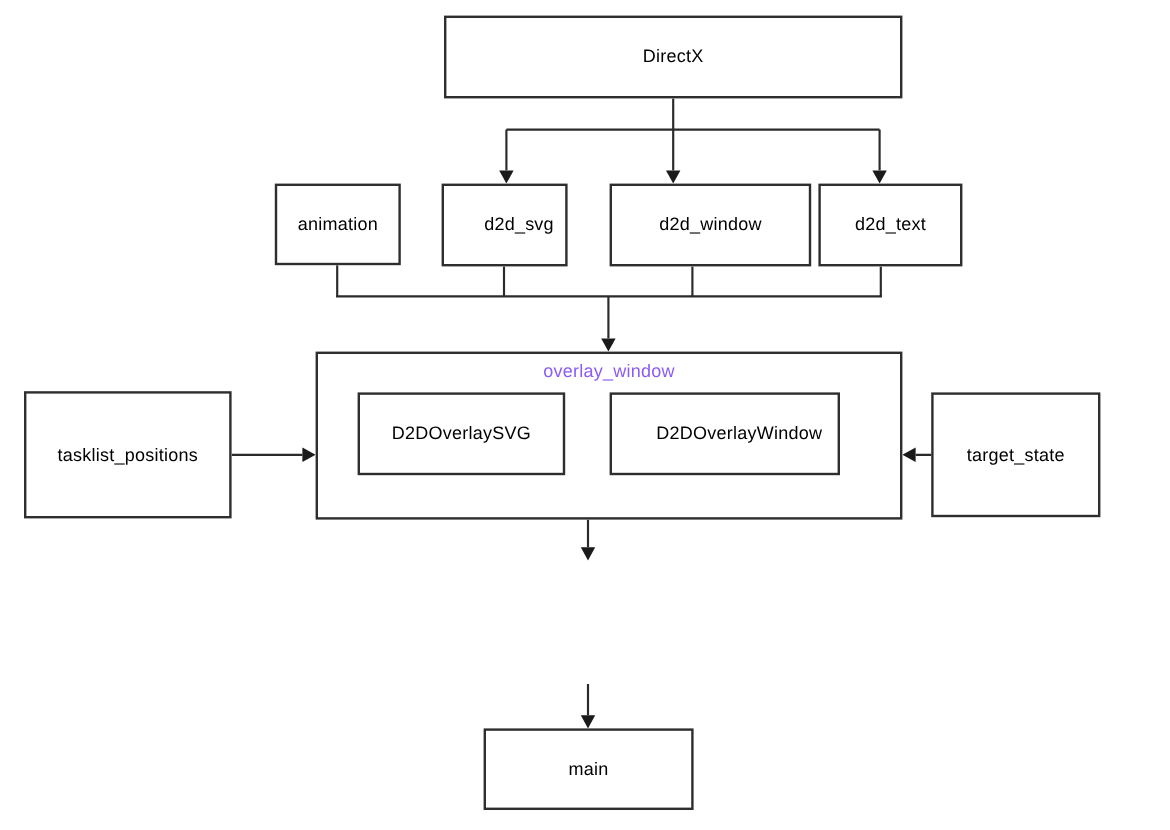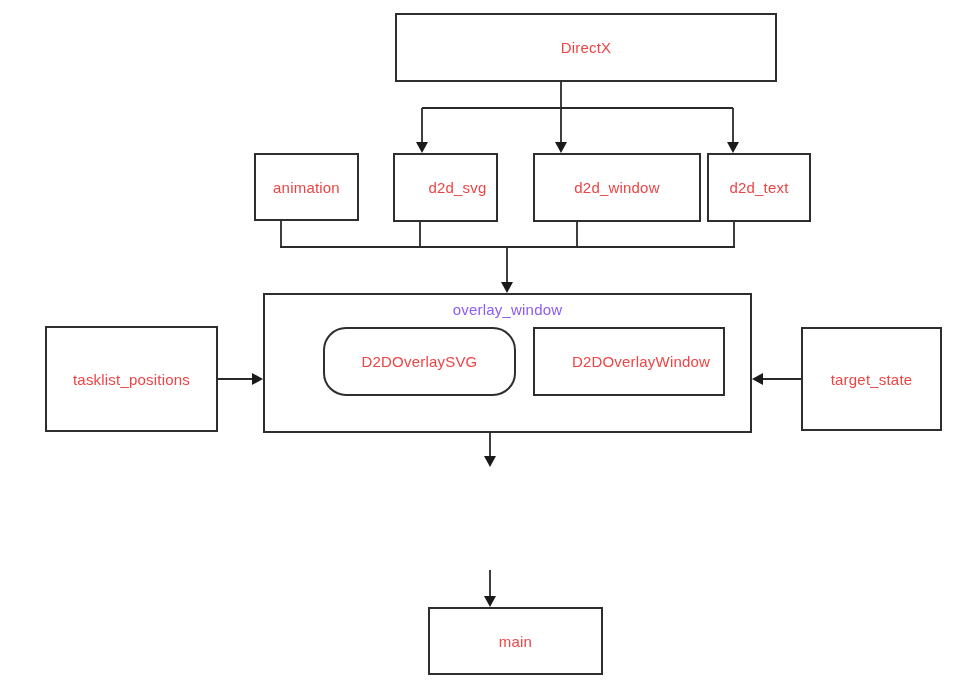--- a/index.html
+++ b/index.html
@@ -32,24 +32,23 @@
   }
   .node {
     position: absolute;
     box-sizing: border-box;
     border: 2px solid #2e2e2e;
     background: #ffffff;
     display: flex;
     align-items: center;
     justify-content: center;
     font-size: 15px;
-    color: #ef4444;
+    color: #000000;
     letter-spacing: 0.2px;
     white-space: nowrap;
-    margin-left: 25px;
   }
   .container-node {
     position: absolute;
     box-sizing: border-box;
     border: 2px solid #2e2e2e;
     background: #ffffff;
   }
   .container-label {
     position: absolute;
     top: 6px;
@@ -58,23 +57,23 @@
     text-align: center;
     font-size: 15px;
     color: #8b5cf6;
     letter-spacing: 0.2px;
   }
   
   #node-directx            { left: 370px; top: 13px;  width: 382px; height: 69px; }
   #node-animation          { left: 229px; top: 153px; width: 105px; height: 68px; }
   #node-d2d-svg            { left: 368px; top: 153px; width: 105px; height: 69px; padding-left: 24px; }
   #node-d2d-window         { left: 508px; top: 153px; width: 168px; height: 69px; }
-  #node-d2d-text           { left: 682px; top: 153px; width: 104px; height: 69px; }
+  #node-d2d-text           { left: 682px; top: 153px; width: 120px; height: 69px; }
   #node-overlay-window     { left: 263px; top: 293px; width: 489px; height: 140px; }
-  #node-d2d-overlay-svg    { left: 298px; top: 327px; width: 193px; height: 69px; border-radius: 23px; }
+  #node-d2d-overlay-svg    { left: 298px; top: 327px; width: 173px; height: 69px; }
   #node-d2d-overlay-window { left: 508px; top: 327px; width: 192px; height: 69px; padding-left: 24px; }
   #node-tasklist-positions { left: 20px;  top: 326px; width: 173px; height: 106px; }
   #node-target-state       { left: 776px; top: 327px; width: 141px; height: 104px; }
   #node-shortcut-guide     { left: 403px; top: 467px; width: 175px; height: 103px; }
   #node-main               { left: 403px; top: 607px; width: 175px; height: 68px; }
 </style>
 </head>
 <body>
 
 <div id="canvas">

